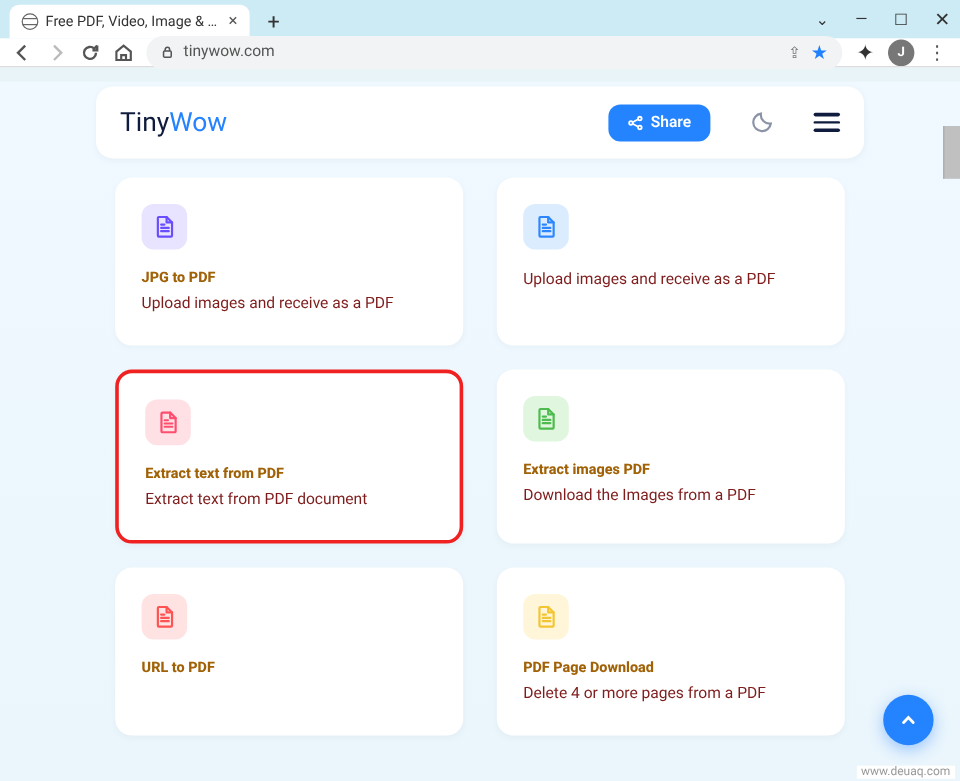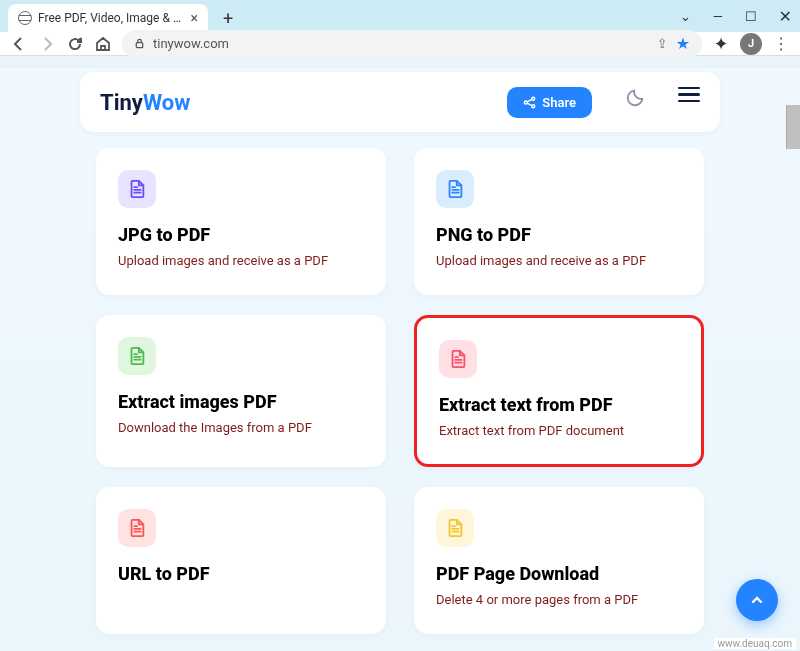--- a/index.html
+++ b/index.html
@@ -18,33 +18,33 @@
 .toolbar{height:24px;background:#fff;border-bottom:1px solid #ddd;display:flex;align-items:center;padding:0 10px;gap:10px}
 .nav-icon{width:18px;height:18px;display:flex;align-items:center;justify-content:center;color:#555;cursor:pointer}
 .nav-icon.disabled{color:#bbb}
 .url-bar{flex:1;display:flex;align-items:center;height:28px;background:#f1f3f4;border-radius:14px;padding:0 12px;gap:8px;color:#555;font-size:13px}
 .lock{width:11px;height:11px}
 .star{color:#2180fc;font-size:16px}
 .ext{font-size:18px}
 .avatar{width:22px;height:22px;border-radius:50%;background:#777;color:#fff;display:flex;align-items:center;justify-content:center;font-size:11px;font-weight:bold}
 .content{position:absolute;top:68px;left:0;right:0;bottom:0;background:linear-gradient(180deg,#f0f9ff 0%,#eaf5fc 100%);overflow:hidden}
 .hdr{position:absolute;top:4px;left:80px;right:80px;height:60px;background:#fff;border-radius:14px;box-shadow:0 2px 6px rgba(0,0,0,0.04);display:flex;align-items:center;justify-content:space-between;padding:0 20px}
-.logo{font-size:22px;font-weight:700}
+.logo{font-size:22px;font-weight:400}
 .logo .t{color:#101c3d}
 .logo .w{color:#2483ff}
-.hdr-r{display:flex;gap:32px}
+.hdr-r{display:flex;align-items:center;gap:32px}
 .share-btn{background:#2483ff;color:#fff;border:none;border-radius:10px;padding:8px 16px;font-size:13px;font-weight:600;display:flex;align-items:center;gap:6px;cursor:pointer}
 .moon{width:22px;height:22px;color:#8b93a7}
 .hamb{display:flex;flex-direction:column;gap:4px;cursor:pointer}
 .hamb span{width:22px;height:2.5px;background:#101c3d;border-radius:2px}
 .grid{position:absolute;top:80px;left:96px;right:96px;display:grid;grid-template-columns:1fr 1fr;gap:20px 28px}
 .card{background:#fff;border-radius:14px;padding:22px 22px 24px;box-shadow:0 2px 6px rgba(0,0,0,0.03);cursor:pointer}
 .card.hl{border:3px solid #ef2121}
 .card-icon{width:38px;height:38px;border-radius:10px;display:flex;align-items:center;justify-content:center;margin-bottom:16px}
-.card-title{font-size:18px;font-weight:800;color:#000000;margin-bottom:6px}
+.card-title{font-size:12px;font-weight:800;color:#a16207;margin-bottom:6px}
 .card-desc{font-size:13px;color:#7f1d1d;line-height:1.5}
 .purple{background:#e8e3ff}.purple svg{stroke:#6b4cff}
 .blue{background:#dcecff}.blue svg{stroke:#2e86ff}
 .green{background:#e0f6df}.green svg{stroke:#4dbb4d}
 .pink{background:#ffe0e5}.pink svg{stroke:#ff4d6d}
 .red{background:#ffe3e3}.red svg{stroke:#ff5252}
 .yellow{background:#fff5d9}.yellow svg{stroke:#f4c533}
 .fab{position:absolute;bottom:30px;right:22px;width:42px;height:42px;border-radius:50%;background:#2483ff;color:#fff;display:flex;align-items:center;justify-content:center;box-shadow:0 4px 12px rgba(36,131,255,0.4);cursor:pointer;font-size:16px}
 .scroll-ind{position:absolute;top:105px;right:0;width:14px;height:44px;background:#c0c0c0;border-left:1px solid #aaa}
 .wm{position:absolute;bottom:2px;right:4px;font-size:10px;color:#999;background:#fff;padding:0 4px}
@@ -140,42 +140,41 @@
         <div class="card-title">JPG to PDF</div>
         <div class="card-desc">Upload images and receive as a PDF</div>
       </div>
       <div class="card">
         <div class="card-icon blue">
           <svg width="20" height="20" viewBox="0 0 22 22" fill="none" stroke-width="2" stroke-linecap="round" stroke-linejoin="round">
             <path d="M13 2H6a1 1 0 00-1 1v16a1 1 0 001 1h11a1 1 0 001-1V7l-5-5z"></path>
             <path d="M13 2v5h5M8 12h7M8 15h7M8 9h3"></path>
           </svg>
         </div>
-        <div class="card-title">PNG to PDF</div>
         <div class="card-desc">Upload images and receive as a PDF</div>
+      </div>
+      <div class="card hl">
+        <div class="card-icon pink">
+          <svg width="20" height="20" viewBox="0 0 22 22" fill="none" stroke-width="2" stroke-linecap="round" stroke-linejoin="round">
+            <path d="M13 2H6a1 1 0 00-1 1v16a1 1 0 001 1h11a1 1 0 001-1V7l-5-5z"></path>
+            <path d="M13 2v5h5M8 12h7M8 15h7M8 9h3"></path>
+          </svg>
+        </div>
+        <div class="card-title">Extract text from PDF</div>
+        <div class="card-desc">Extract text from PDF document</div>
       </div>
       <div class="card">
         <div class="card-icon green">
           <svg width="20" height="20" viewBox="0 0 22 22" fill="none" stroke-width="2" stroke-linecap="round" stroke-linejoin="round">
             <path d="M13 2H6a1 1 0 00-1 1v16a1 1 0 001 1h11a1 1 0 001-1V7l-5-5z"></path>
             <path d="M13 2v5h5M8 12h7M8 15h7M8 9h3"></path>
           </svg>
         </div>
         <div class="card-title">Extract images PDF</div>
         <div class="card-desc">Download the Images from a PDF</div>
-      </div>
-      <div class="card hl">
-        <div class="card-icon pink">
-          <svg width="20" height="20" viewBox="0 0 22 22" fill="none" stroke-width="2" stroke-linecap="round" stroke-linejoin="round">
-            <path d="M13 2H6a1 1 0 00-1 1v16a1 1 0 001 1h11a1 1 0 001-1V7l-5-5z"></path>
-            <path d="M13 2v5h5M8 12h7M8 15h7M8 9h3"></path>
-          </svg>
-        </div>
-        <div class="card-title">Extract text from PDF</div>
-        <div class="card-desc">Extract text from PDF document</div>
       </div>
       <div class="card">
         <div class="card-icon red">
           <svg width="20" height="20" viewBox="0 0 22 22" fill="none" stroke-width="2" stroke-linecap="round" stroke-linejoin="round">
             <path d="M13 2H6a1 1 0 00-1 1v16a1 1 0 001 1h11a1 1 0 001-1V7l-5-5z"></path>
             <path d="M13 2v5h5M8 12h7M8 15h7M8 9h3"></path>
           </svg>
         </div>
         <div class="card-title">URL to PDF</div>
       </div>

